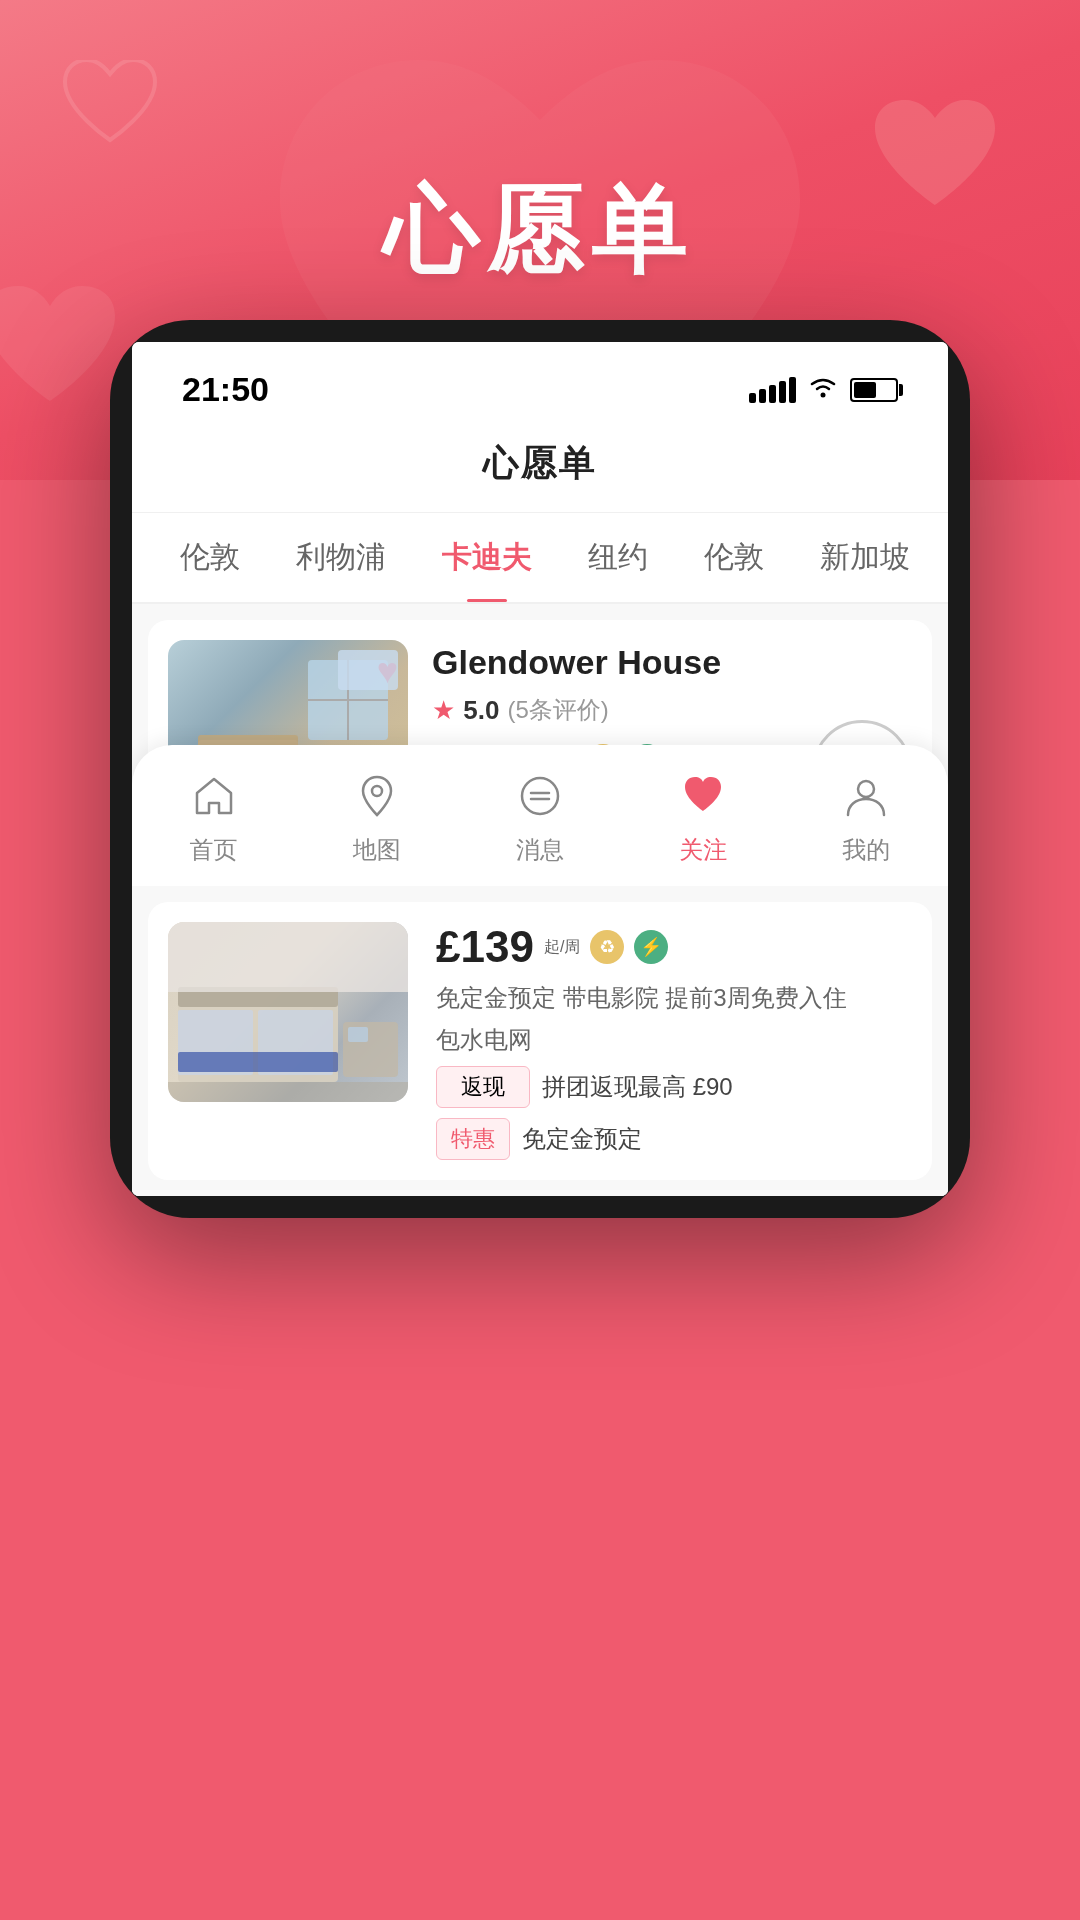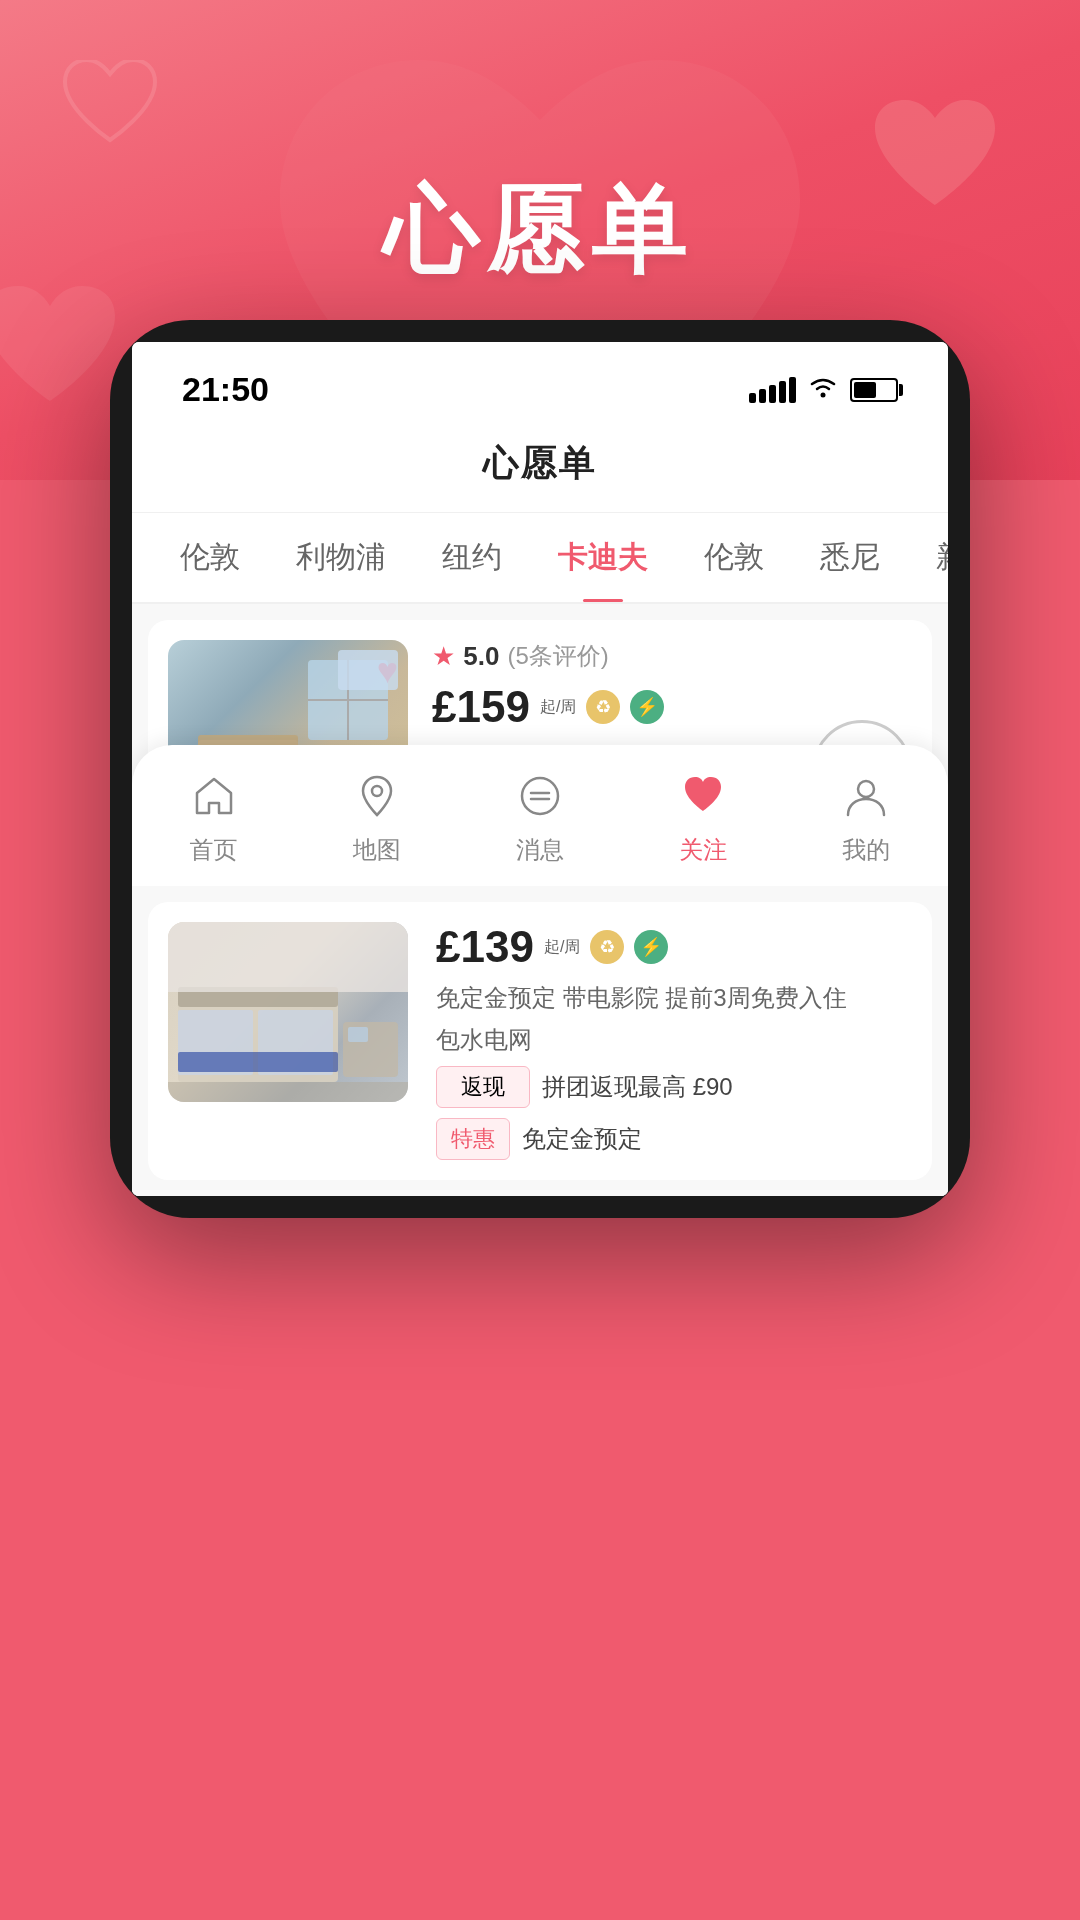--- a/index.html
+++ b/index.html
@@ -503,24 +503,23 @@
         </div>
       </div>
 
       <div class="app-header">
         <div class="app-header-title">心愿单</div>
       </div>
 
       <div class="category-tabs">
         <div class="tab-item">伦敦</div>
         <div class="tab-item">利物浦</div>
+        <div class="tab-item active">卡迪夫</div>
         <div class="tab-item">纽约</div>
-        <div class="tab-item active">卡迪夫</div>
         <div class="tab-item">伦敦</div>
-        <div class="tab-item">悉尼</div>
         <div class="tab-item">新加坡</div>
       </div>
 
       <div class="listings-container">
 
         <div class="listing-card">
           <div class="listing-image img-room1 room1-detail">
 
             <svg width="240" height="200" viewBox="0 0 240 200" style="position:absolute;top:0;left:0;">
 
@@ -536,20 +535,21 @@
               <rect x="10" y="120" width="60" height="8" rx="2" fill="#8a7060" opacity="0.8"></rect>
               <rect x="15" y="128" width="10" height="30" rx="2" fill="#8a7060" opacity="0.7"></rect>
               <rect x="55" y="128" width="10" height="30" rx="2" fill="#8a7060" opacity="0.7"></rect>
 
               <rect x="0" y="160" width="240" height="40" fill="#b0a090" opacity="0.5"></rect>
             </svg>
             <div class="heart-btn">♥</div>
             <div class="vr-badge">VR</div>
           </div>
           <div class="listing-info">
+            <div class="listing-name">Glendower House</div>
             <div class="rating-row">
               <span class="star-icon">★</span>
               <span class="rating-score">5.0</span>
               <span class="rating-count">(5条评价)</span>
             </div>
             <div class="price-row">
               <span class="price-main">£159</span>
               <span class="price-unit">起/周</span>
               <span class="feature-icon">♻</span>
               <span class="feature-icon feature-icon-green">⚡</span>

